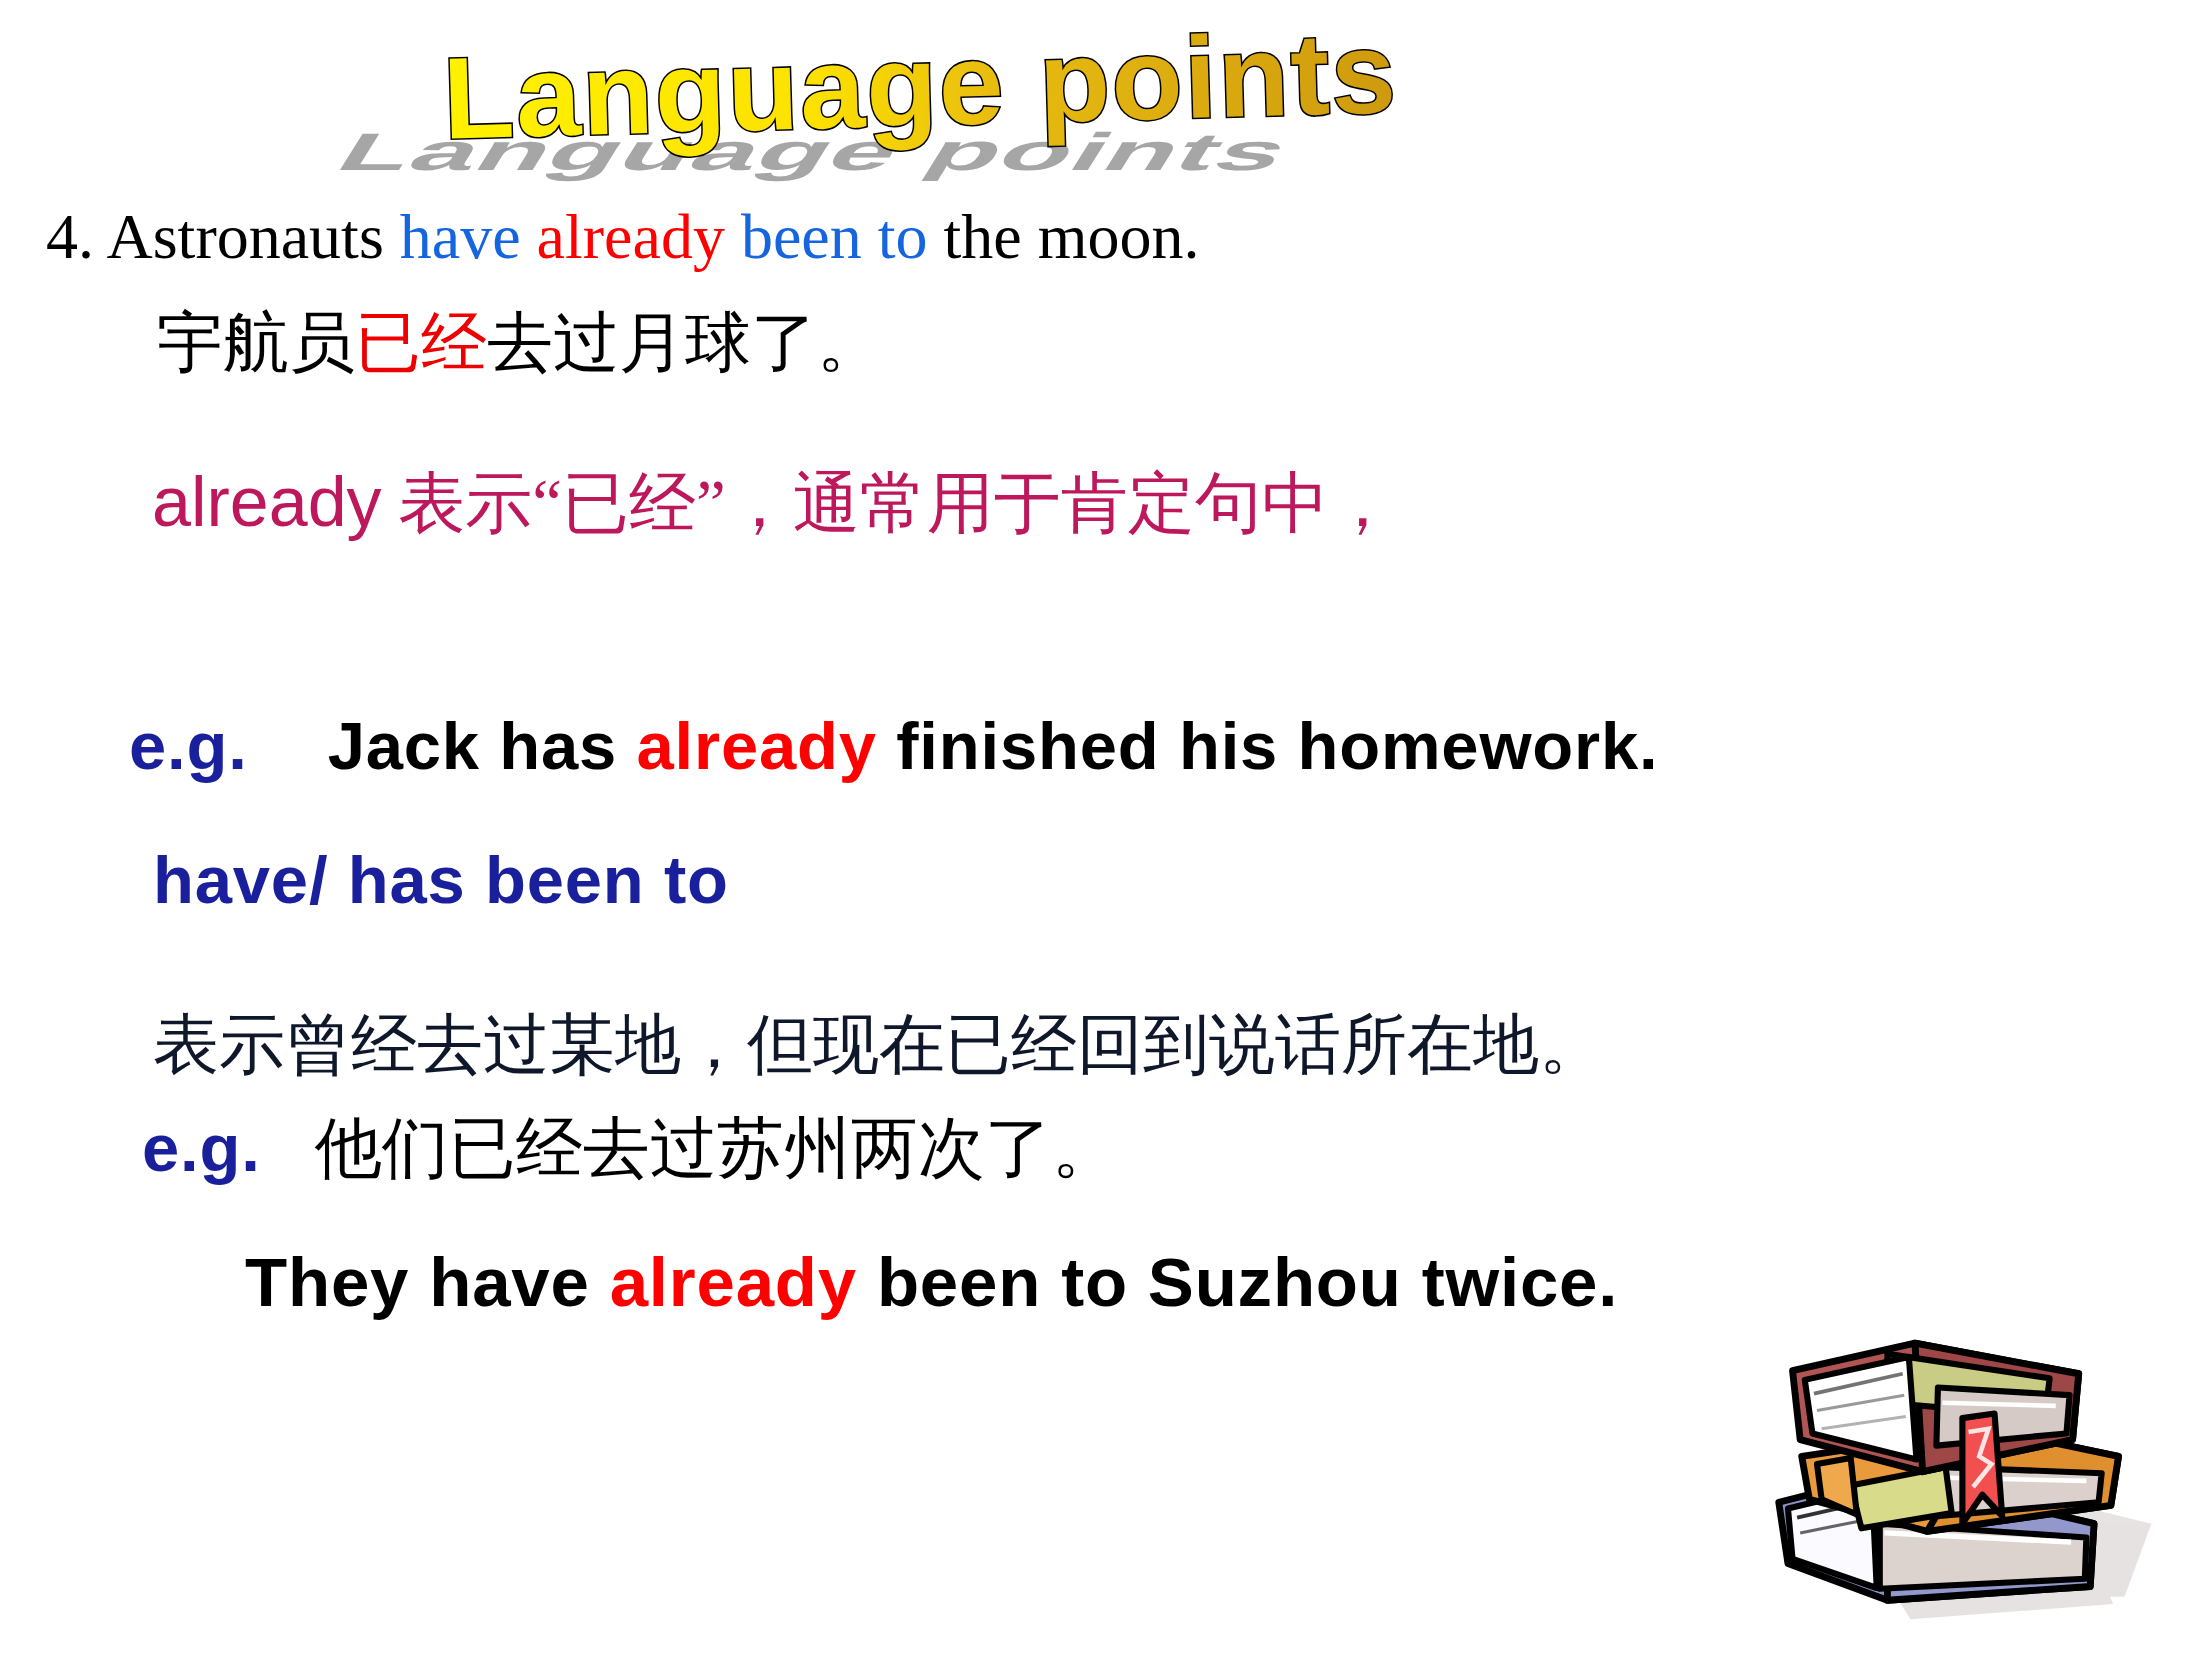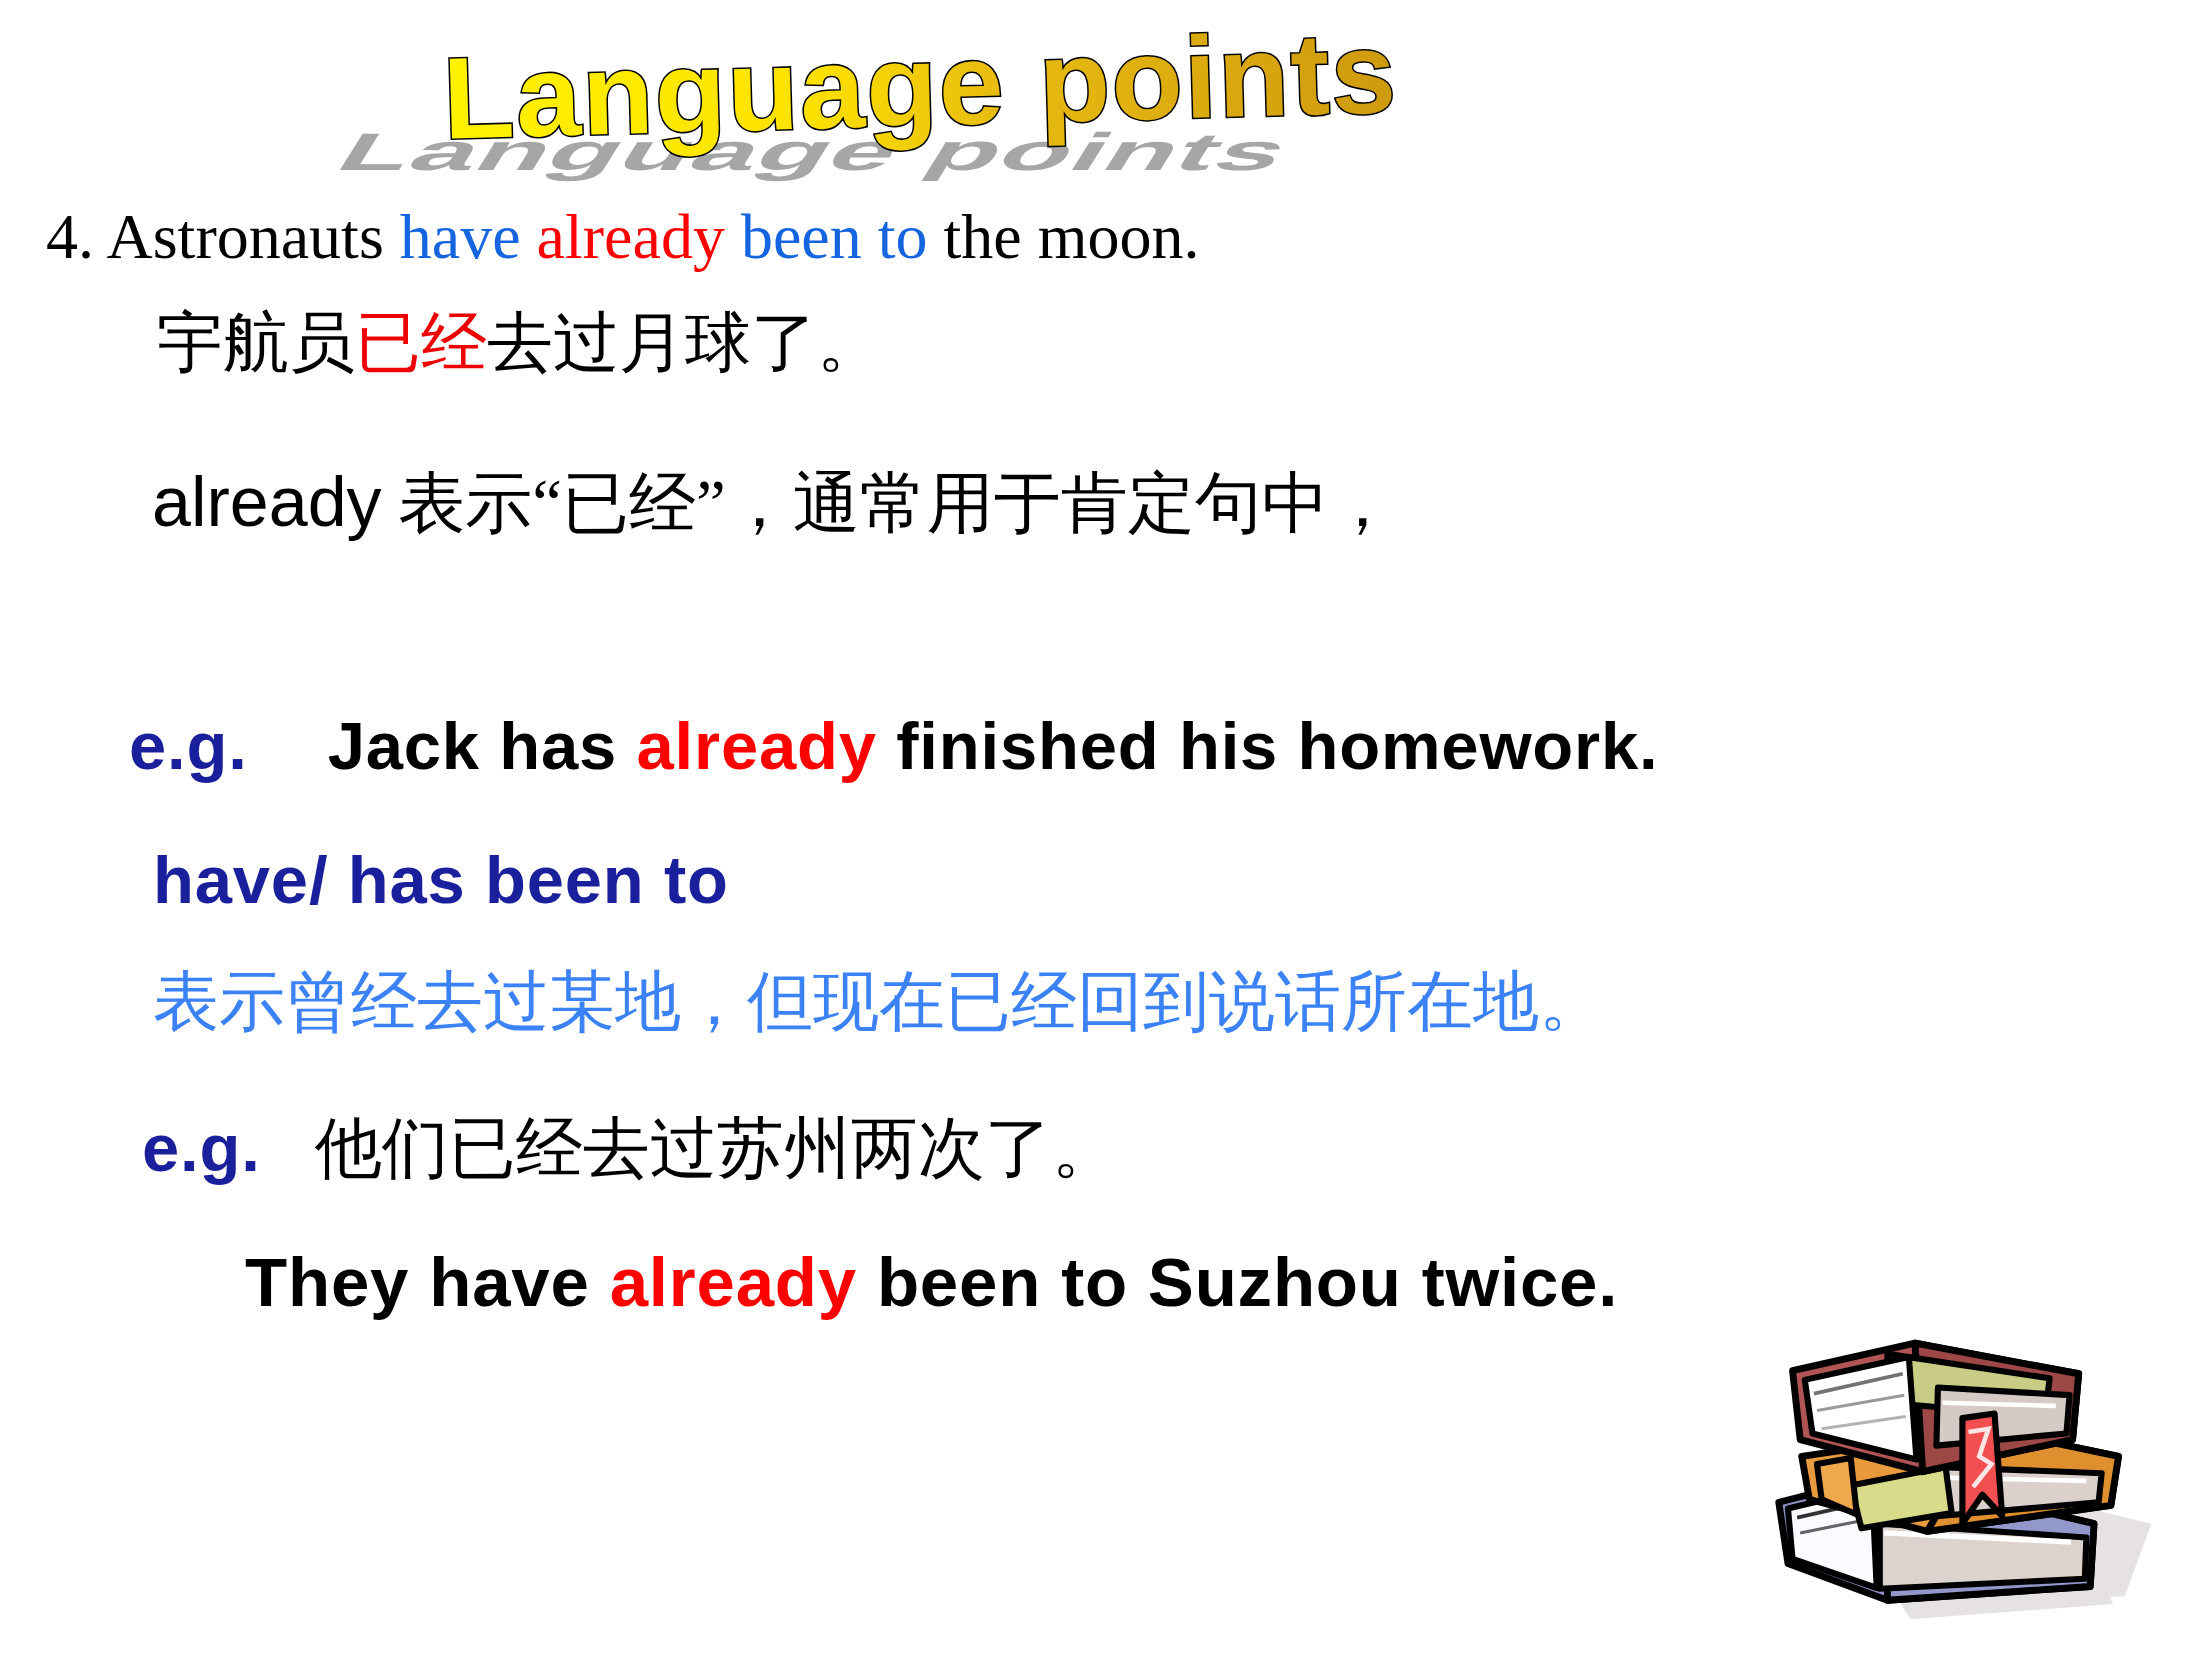--- a/index.html
+++ b/index.html
@@ -83,21 +83,21 @@
     font-size: 66px;
     color: #000000;
   }
   #line-2 .red { color: #EE0000; }
 
   
   #line-3 {
     left: 152px;
     top: 467px;
     font-size: 67px;
-    color: #000000;
+    color: #be185d;
   }
   #line-3 .en {
     font-family: "Liberation Sans", sans-serif;
     font-size: 70px;
   }
 
   
   #line-4 {
     left: 264px;
     top: 582px;
@@ -131,23 +131,23 @@
     font-size: 67px;
     color: #1A1F9C;
     font-family: Liberation Sans, sans-serif;
     font-weight: bold;
     letter-spacing: 0.8px;
   }
 
   
   #line-7 {
     left: 153px;
-    top: 969px;
-    font-size: 66px;
-    color: #3b82f6;
+    top: 1012px;
+    font-size: 66px;
+    color: #0f172a;
   }
 
   
   #line-8 {
     left: 142px;
     top: 1114px;
     font-size: 67px;
     color: #000000;
   }
   #line-8 .eg {

